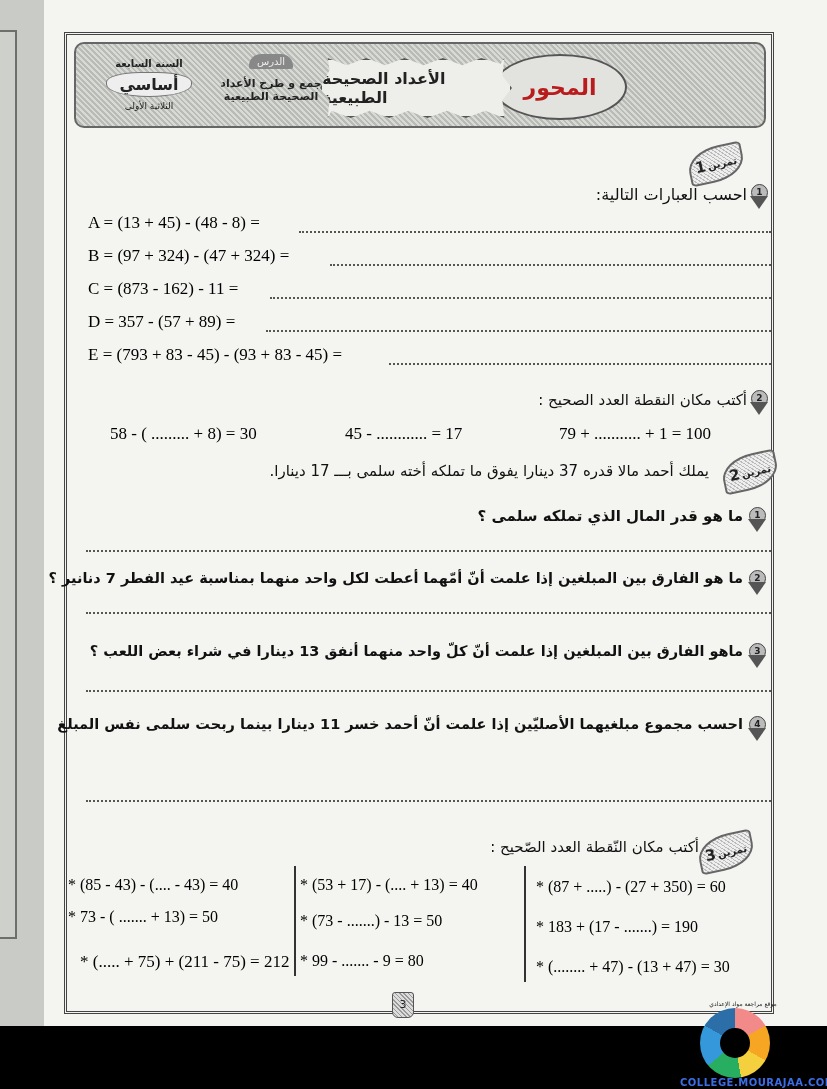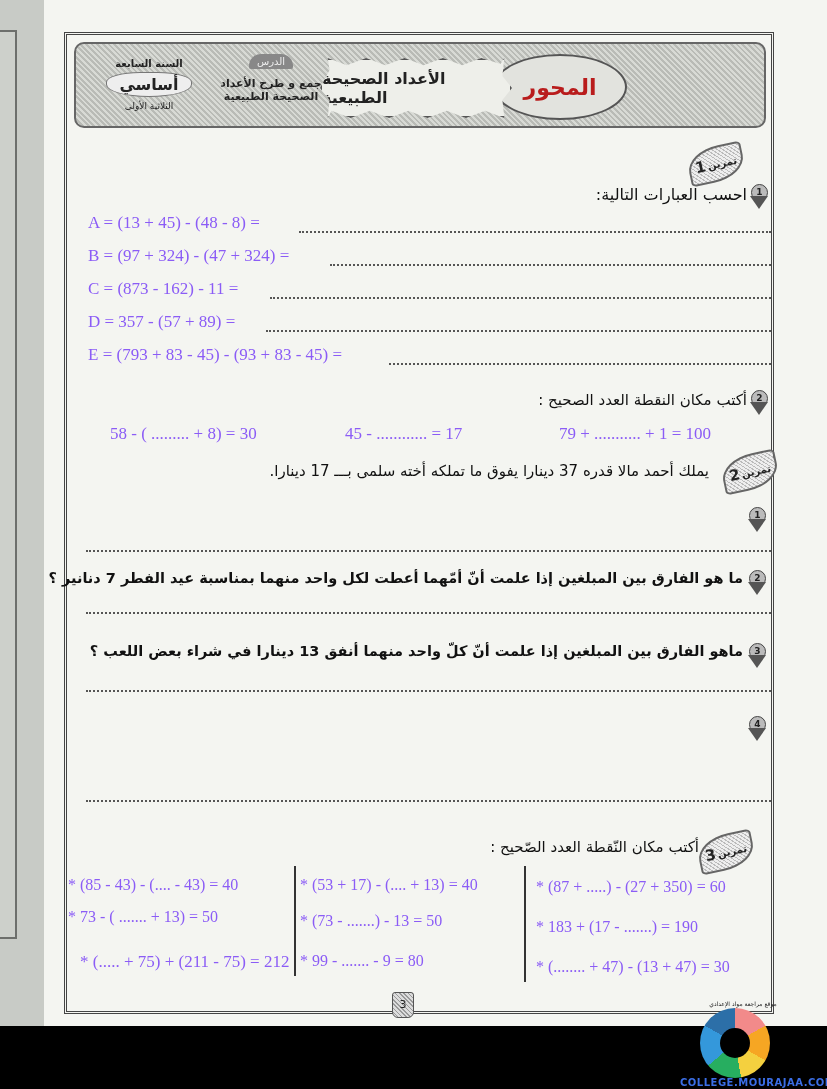--- a/index.html
+++ b/index.html
@@ -81,21 +81,21 @@
   .qmark { position:absolute; width:18px; height:26px; }
   .qmark .circ { position:absolute; left:1px; top:0; width:15px; height:15px; border-radius:50%; border:1px solid #444; background:#bbb; font-size:9px; text-align:center; line-height:15px; font-family:"DejaVu Sans", sans-serif; font-weight:bold; }
   .qmark .arrow { position:absolute; left:0; top:12px; width:0; height:0; border-left:9px solid transparent; border-right:9px solid transparent; border-top:13px solid #555; }
 
   .ar {
     position:absolute; direction:rtl; text-align:right;
     font-family:"DejaVu Sans", sans-serif; color:#111;
   }
   .ar.bold { font-weight:bold; }
   .eq {
-    position:absolute; font-family:"Liberation Serif", serif; font-size:17px; color:#8b5cf6; white-space:nowrap;
+    position:absolute; font-family:"Liberation Serif", serif; font-size:17px; color:#000000; white-space:nowrap;
   }
   .dots {
     position:absolute; height:0; border-bottom:2px dotted #555;
   }
   .vline { position:absolute; width:2px; background:#333; }
   .pagenum {
     position:absolute; left:348px; top:992px; width:20px; height:24px;
     border:1px solid #555; border-radius:3px 3px 6px 6px;
     background:repeating-linear-gradient(45deg,#999 0 1px,#ddd 1px 3px);
     font-size:11px; text-align:center; line-height:24px; font-family:"DejaVu Sans", sans-serif;
@@ -175,40 +175,42 @@
     <div class="ex-tag" style="left:678px; top:454px;">
       <span class="num">2</span>
       <span>تمرين</span>
     </div>
     <div class="ar" style="right:118px; top:462px; font-size:15px;">يملك أحمد مالا قدره 37 دينارا يفوق ما تملكه أخته سلمى بـــ 17 دينارا.</div>
 
     <div class="qmark" style="left:704px; top:507px;">
       <div class="circ">1</div>
         <div class="arrow"></div>
     </div>
+    <div class="ar bold" style="right:84px; top:507px; font-size:15px;">ما هو قدر المال الذي تملكه سلمى ؟</div>
     <div class="dots" style="left:42px; top:550px; width:685px;"></div>
 
     <div class="qmark" style="left:704px; top:570px;">
       <div class="circ">2</div>
         <div class="arrow"></div>
     </div>
     <div class="ar bold" style="right:84px; top:570px; font-size:14.5px;">ما هو الفارق بين المبلغين إذا علمت أنّ أمّهما أعطت لكل واحد منهما بمناسبة عيد الفطر 7 دنانير ؟</div>
     <div class="dots" style="left:42px; top:612px; width:685px;"></div>
 
     <div class="qmark" style="left:704px; top:643px;">
       <div class="circ">3</div>
         <div class="arrow"></div>
     </div>
     <div class="ar bold" style="right:84px; top:643px; font-size:14.5px;">ماهو الفارق بين المبلغين إذا علمت أنّ كلّ واحد منهما أنفق 13 دينارا في شراء بعض اللعب ؟</div>
     <div class="dots" style="left:42px; top:690px; width:685px;"></div>
 
     <div class="qmark" style="left:704px; top:716px;">
       <div class="circ">4</div>
         <div class="arrow"></div>
     </div>
+    <div class="ar bold" style="right:84px; top:716px; font-size:14.5px;">احسب مجموع مبلغيهما الأصليّين إذا علمت أنّ أحمد خسر 11 دينارا بينما ربحت سلمى نفس المبلغ</div>
     <div class="dots" style="left:42px; top:800px; width:685px;"></div>
 
     <div class="ex-tag" style="left:654px; top:834px;">
       <span class="num">3</span>
       <span>تمرين</span>
     </div>
     <div class="ar" style="right:128px; top:838px; font-size:15px;">أكتب مكان النّقطة العدد الصّحيح :</div>
 
     <div class="eq" style="left:24px; top:876px; font-size:16px;">* (85 - 43) - (.... - 43) = 40</div>
     <div class="eq" style="left:24px; top:908px; font-size:16px;">* 73 - ( ....... + 13) = 50</div>

